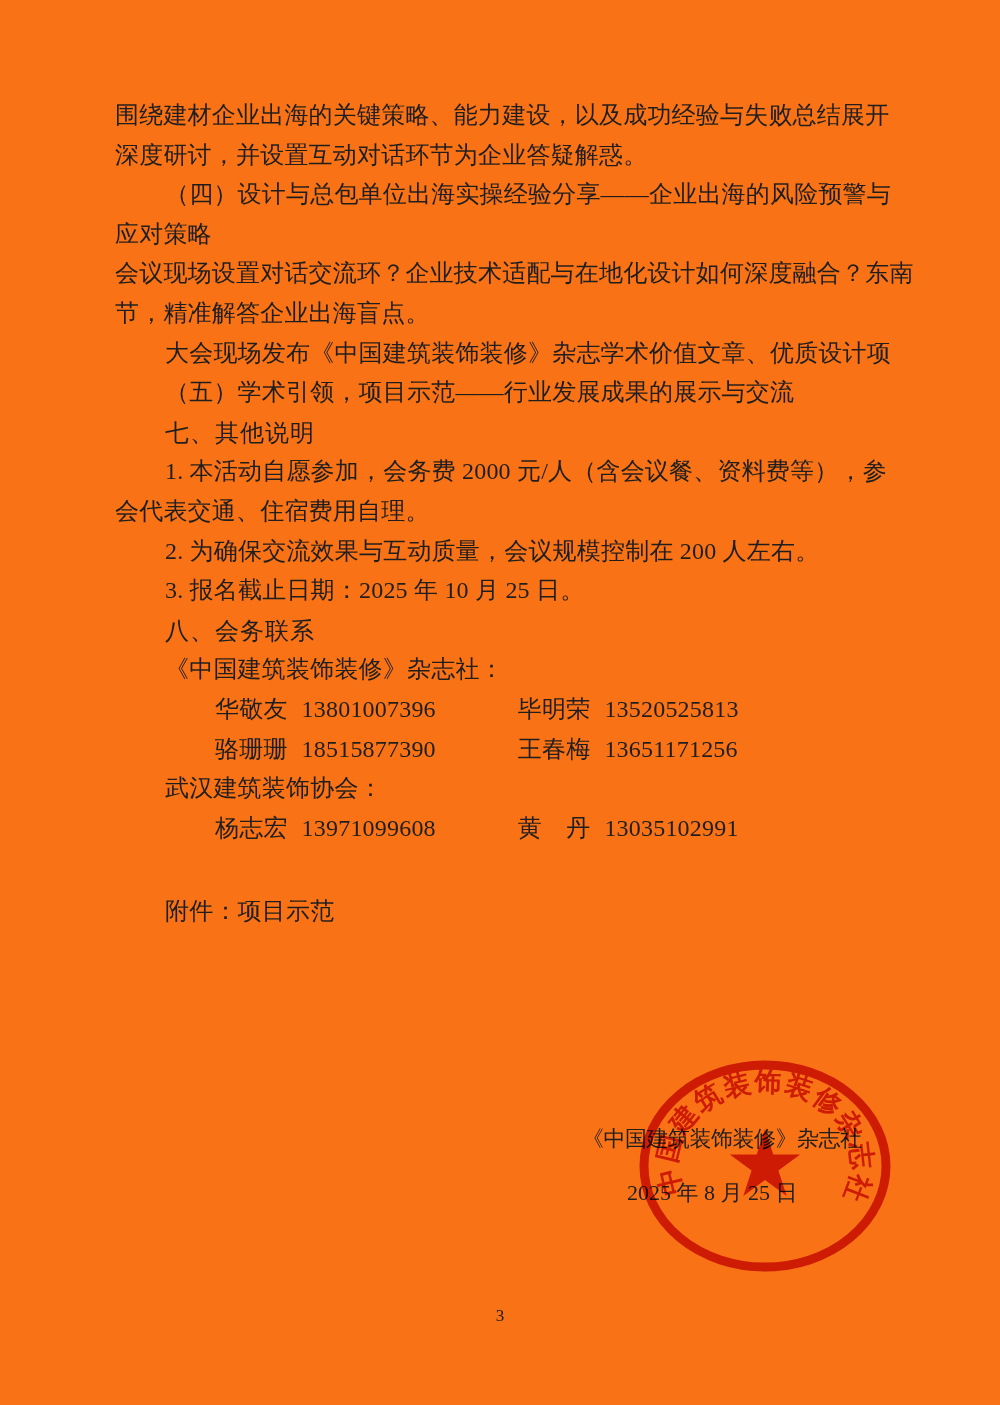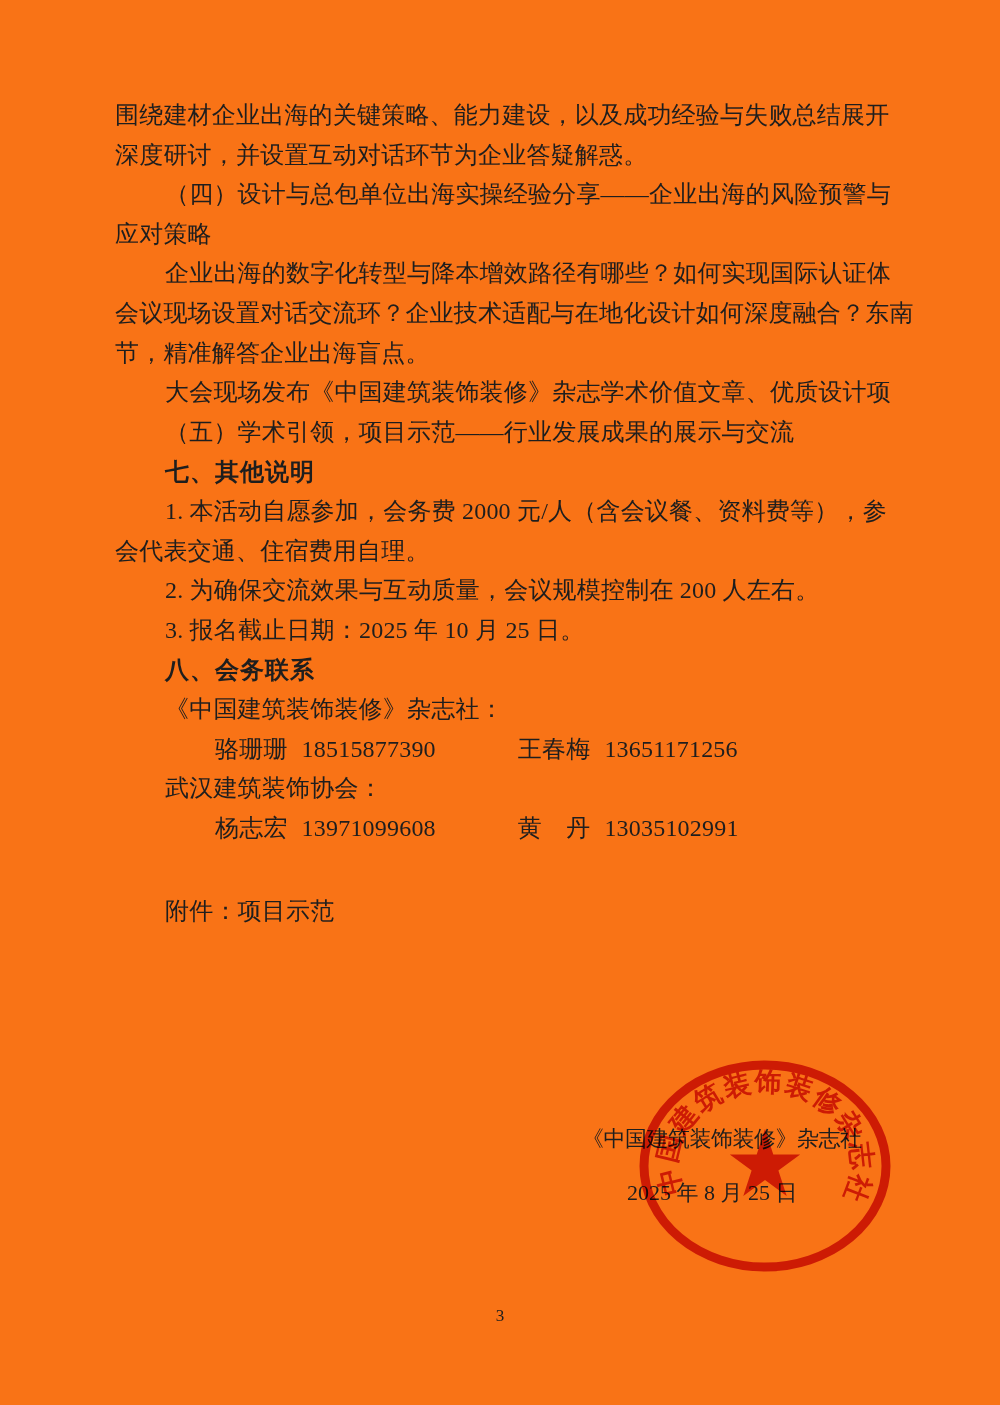--- a/index.html
+++ b/index.html
@@ -21,21 +21,21 @@
   }
   .line {
     height: 39.6px;
     line-height: 39.6px;
     font-size: 24px;
     letter-spacing: 0.2px;
     white-space: nowrap;
   }
   .indent { text-indent: 50px; }
   .h { font-weight: 400; }
-  .h-sans { font-weight: 700; font-family: "Liberation Sans", "DejaVu Sans", sans-serif; letter-spacing: 1px; }
+  .h-sans { font-weight: 400; font-family: "Liberation Sans", "DejaVu Sans", sans-serif; letter-spacing: 1px; }
   .spacer { height: 44px; }
   .pair { display: inline-block; min-width: 240px; margin-right: 32px; }
   .c-phone { margin-left: 14px; }
   .sig-org {
     position: absolute;
     left: 582px;
     top: 1124px;
     font-size: 22px;
     letter-spacing: -0.5px;
     white-space: nowrap;
@@ -66,32 +66,32 @@
 </head>
 <body>
 
 <div class="page">
 
   <div class="doc">
       <div class="line body">围绕建材企业出海的关键策略、能力建设，以及成功经验与失败总结展开</div>
       <div class="line body">深度研讨，并设置互动对话环节为企业答疑解惑。</div>
       <div class="line h indent">（四）设计与总包单位出海实操经验分享——企业出海的风险预警与</div>
       <div class="line h">应对策略</div>
-      <div class="line body indent">企业出海的数字化转型与降本增效路径有哪些？如何实现国际认证体</div>
       <div class="line body">会议现场设置对话交流环？企业技术适配与在地化设计如何深度融合？东南</div>
       <div class="line body">节，精准解答企业出海盲点。</div>
       <div class="line body indent">大会现场发布《中国建筑装饰装修》杂志学术价值文章、优质设计项</div>
       <div class="line h indent">（五）学术引领，项目示范——行业发展成果的展示与交流</div>
       <div class="line h-sans indent">七、其他说明</div>
       <div class="line body indent">1. 本活动自愿参加，会务费 2000 元/人（含会议餐、资料费等），参</div>
       <div class="line body">会代表交通、住宿费用自理。</div>
       <div class="line body indent">2. 为确保交流效果与互动质量，会议规模控制在 200 人左右。</div>
       <div class="line body indent">3. 报名截止日期：2025 年 10 月 25 日。</div>
       <div class="line h-sans indent">八、会务联系</div>
       <div class="line body indent">《中国建筑装饰装修》杂志社：</div>
+      <div class="line contact-row indent"><span class="pair"><span class="c-name">华敬友</span><span class="c-phone">13801007396</span></span><span class="pair"><span class="c-name">毕明荣</span><span class="c-phone">13520525813</span></span></div>
       <div class="line contact-row indent"><span class="pair"><span class="c-name">骆珊珊</span><span class="c-phone">18515877390</span></span><span class="pair"><span class="c-name">王春梅</span><span class="c-phone">13651171256</span></span></div>
       <div class="line body indent">武汉建筑装饰协会：</div>
       <div class="line contact-row indent"><span class="pair"><span class="c-name">杨志宏</span><span class="c-phone">13971099608</span></span><span class="pair"><span class="c-name">黄　丹</span><span class="c-phone">13035102991</span></span></div>
       <div class="line spacer"></div>
       <div class="line body indent">附件：项目示范</div>
     </div>
 
   <div class="sig-org">《中国建筑装饰装修》杂志社</div>
 
   <div class="sig-date">2025 年 8 月 25 日</div>

